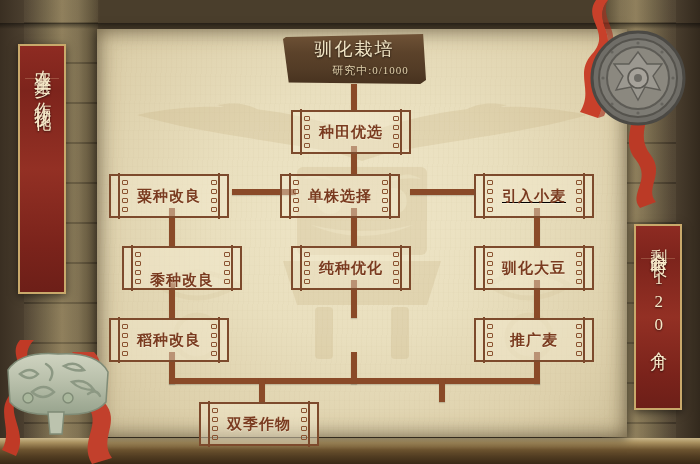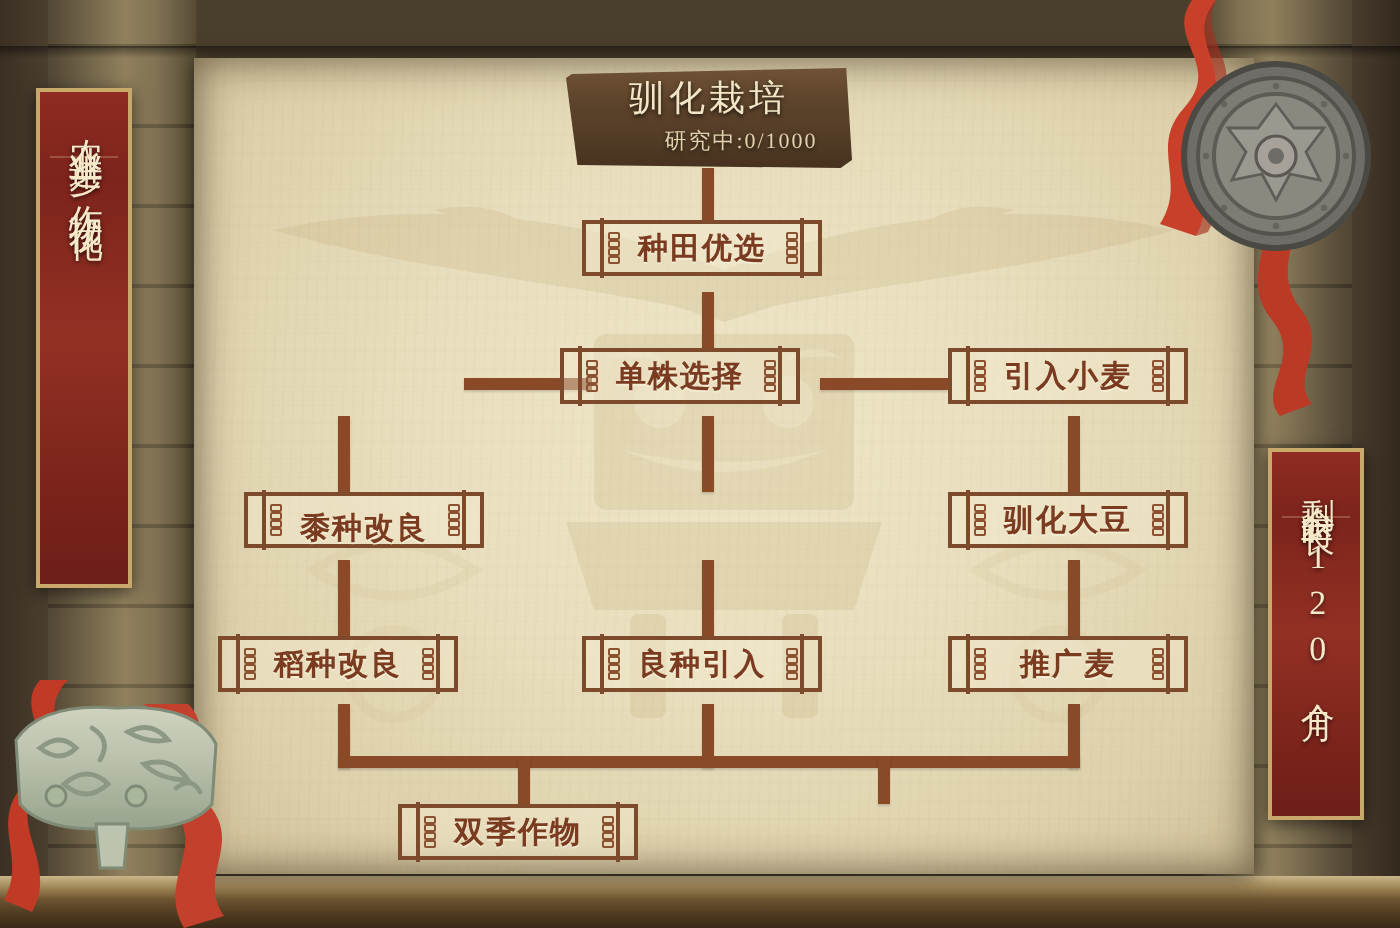--- a/index.html
+++ b/index.html
@@ -101,21 +101,21 @@
     text-shadow:0 1px 2px rgba(0,0,0,.7);line-height:1.1;
   }
   .plaque-sub{
     font-size:11px;color:#e2d2ad;letter-spacing:1px;margin-top:3px;
     text-shadow:0 1px 2px rgba(0,0,0,.6);
     margin-left:32px;
   }
 
   
   .node{
-    position:absolute;width:120px;height:28px;
+    position:absolute;width:120px;height:44px;
     display:flex;align-items:center;justify-content:center;
     z-index:6;
   }
   .node .frame{
     position:absolute;inset:0;
     border-top:2px solid #7d4a2c;border-bottom:2px solid #7d4a2c;
     border-left:2px solid #7d4a2c;border-right:2px solid #7d4a2c;
     box-sizing:border-box;
     background:rgba(244,235,209,.45);
   }
@@ -232,37 +232,53 @@
       </div>
     <div class="chain r">
         <i></i>
         <i></i>
         <i></i>
         <i></i>
       </div>
     <span class="label">种田优选</span>
   </div>
 
+  <div class="node" style="left:109px;top:174px;">
+    <div class="frame"></div>
+    <div class="chain l">
+        <i></i>
+        <i></i>
+        <i></i>
+        <i></i>
+      </div>
+    <div class="chain r">
+        <i></i>
+        <i></i>
+        <i></i>
+        <i></i>
+      </div>
+    <span class="label">粟种改良</span>
+  </div>
   <div class="node" style="left:280px;top:174px;">
     <div class="frame"></div>
     <div class="chain l">
         <i></i>
         <i></i>
         <i></i>
         <i></i>
       </div>
     <div class="chain r">
         <i></i>
         <i></i>
         <i></i>
         <i></i>
       </div>
     <span class="label">单株选择</span>
   </div>
-  <div class="node" style="left:474px;top:174px;">
+  <div class="node" style="left:474px;top:174px;text-decoration:underline;">
     <div class="frame"></div>
     <div class="chain l">
         <i></i>
         <i></i>
         <i></i>
         <i></i>
       </div>
     <div class="chain r">
         <i></i>
         <i></i>
@@ -281,20 +297,36 @@
         <i></i>
       </div>
     <div class="chain r">
         <i></i>
         <i></i>
         <i></i>
         <i></i>
       </div>
     <span class="label">黍种改良</span>
   </div>
+  <div class="node" style="left:291px;top:246px;">
+    <div class="frame"></div>
+    <div class="chain l">
+        <i></i>
+        <i></i>
+        <i></i>
+        <i></i>
+      </div>
+    <div class="chain r">
+        <i></i>
+        <i></i>
+        <i></i>
+        <i></i>
+      </div>
+    <span class="label">纯种优化</span>
+  </div>
   <div class="node" style="left:474px;top:246px;border-radius:11px;">
     <div class="frame"></div>
     <div class="chain l">
         <i></i>
         <i></i>
         <i></i>
         <i></i>
       </div>
     <div class="chain r">
         <i></i>
@@ -313,36 +345,20 @@
         <i></i>
         <i></i>
       </div>
     <div class="chain r">
         <i></i>
         <i></i>
         <i></i>
         <i></i>
       </div>
     <span class="label">稻种改良</span>
-  </div>
-  <div class="node" style="left:291px;top:318px;">
-    <div class="frame"></div>
-    <div class="chain l">
-        <i></i>
-        <i></i>
-        <i></i>
-        <i></i>
-      </div>
-    <div class="chain r">
-        <i></i>
-        <i></i>
-        <i></i>
-        <i></i>
-      </div>
-    <span class="label">良种引入</span>
   </div>
   <div class="node" style="left:199px;top:402px;">
     <div class="frame"></div>
     <div class="chain l">
         <i></i>
         <i></i>
         <i></i>
         <i></i>
       </div>
     <div class="chain r">

